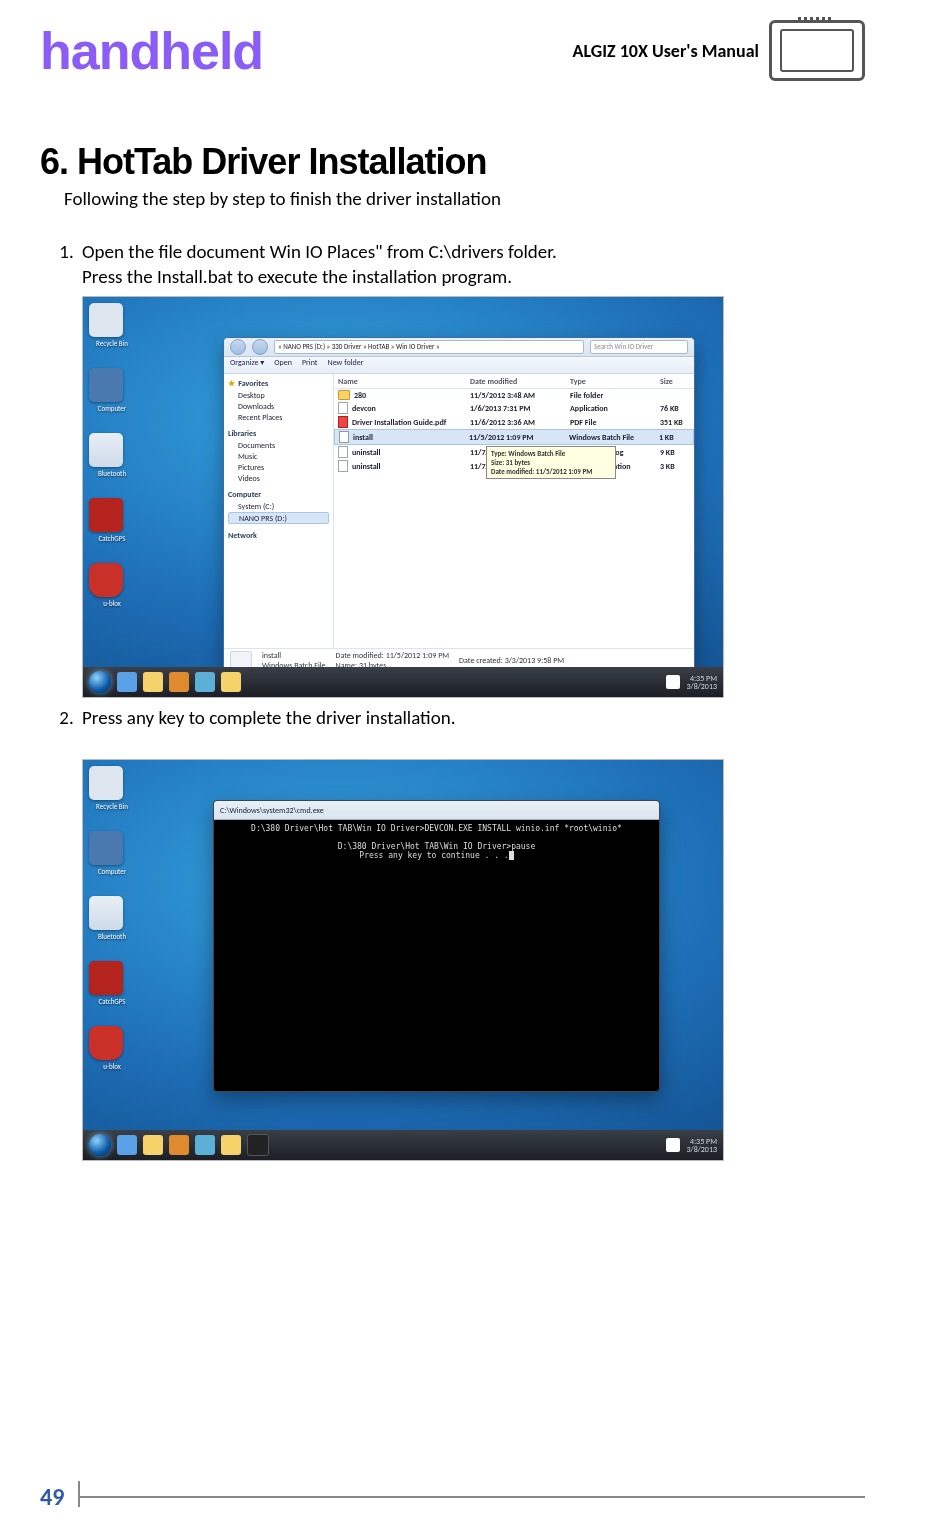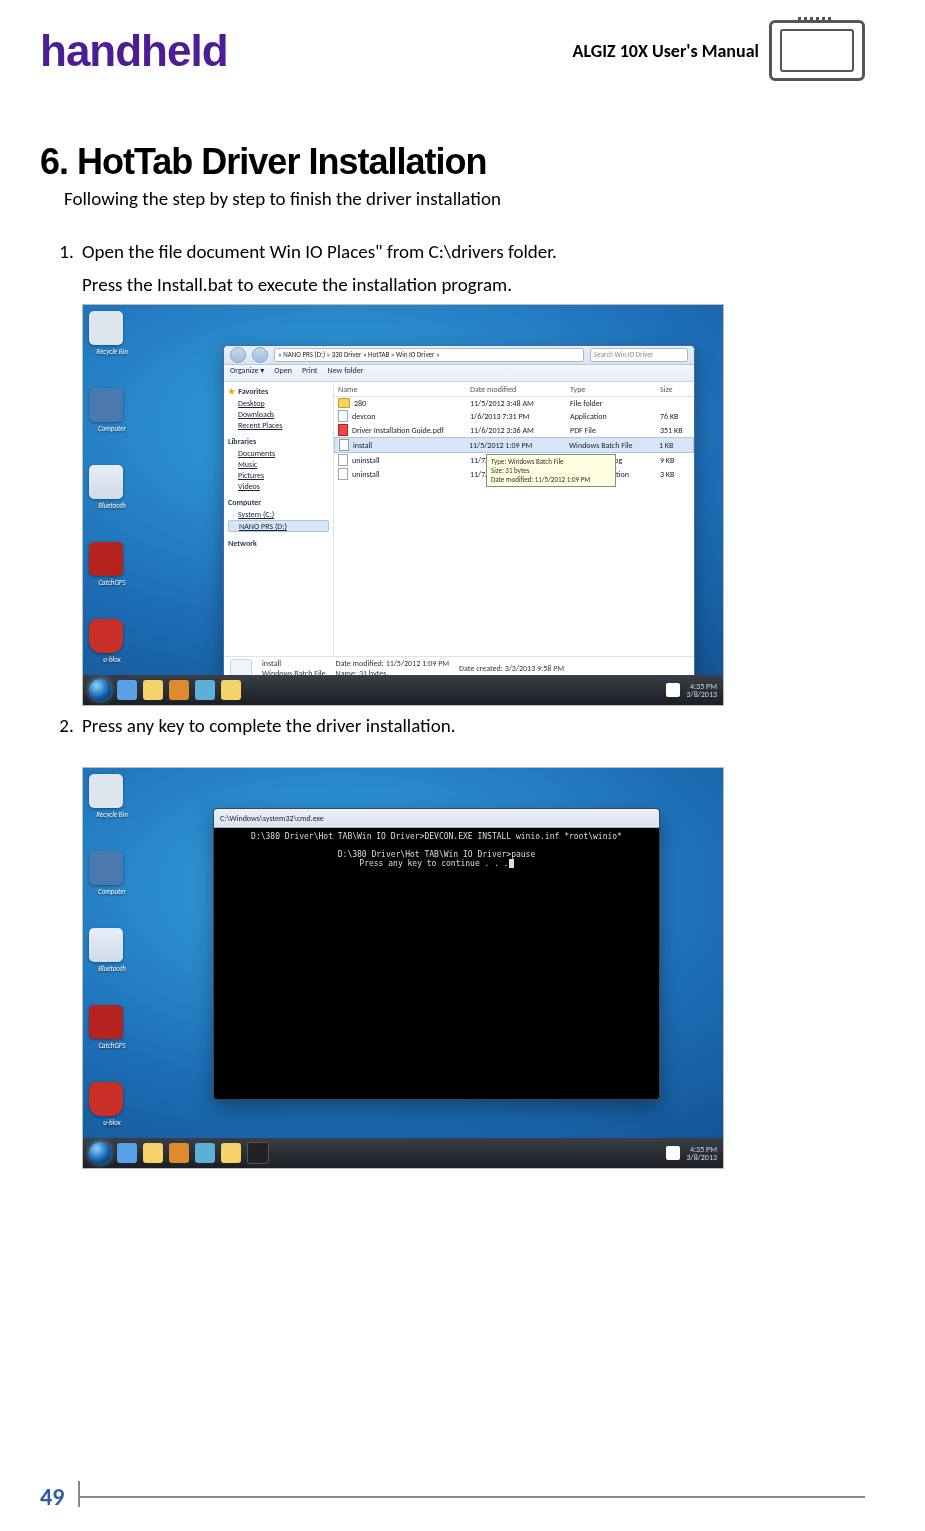--- a/index.html
+++ b/index.html
@@ -18,23 +18,23 @@
     position: relative;
   }
   .header-row {
     display: flex;
     justify-content: space-between;
     align-items: center;
     margin-bottom: 60px;
   }
   .brand {
     font-family: Arial, sans-serif;
-    font-size: 44px;
+    font-size: 52px;
     font-weight: 900;
-    color: #4c1d95;
+    color: #8b5cf6;
     letter-spacing: -1px;
   }
   .header-right {
     display: flex;
     align-items: center;
     gap: 10px;
   }
   .manual-title {
     font-size: 18px;
     font-weight: bold;
@@ -82,21 +82,21 @@
   }
   .step-list > li {
     padding-left: 4px;
     margin-bottom: 8px;
   }
   .step-block {
     margin-bottom: 40px;
   }
   .step-sub {
     display: block;
-    margin-top: 10px;
+    margin-top: 2px;
   }
   .screenshot-frame {
     margin-top: 8px;
     border: 1px solid #bbb;
     width: 640px;
   }
   .desktop {
     height: 400px;
     background: radial-gradient(ellipse 130% 110% at 40% 30%, #35a4e0 0%, #1e6fb8 45%, #0b3c74 100%);
     position: relative;
@@ -108,22 +108,21 @@
     border-radius: 50%;
     background: radial-gradient(circle, rgba(255,255,255,0.6) 0%, rgba(255,255,255,0) 70%);
     left: 240px; top: 40px;
   }
   .desktop-icons {
     position: absolute;
     left: 6px; top: 6px;
     width: 46px;
     display: flex;
     flex-direction: column;
-    gap: 32px;
-    font-style: italic;
+    gap: 20px;
   }
   .dicon {
     width: 34px; height: 34px;
     border-radius: 5px;
     box-shadow: 0 1px 3px rgba(0,0,0,.4);
   }
   .dicon.bin { background: #dde6ef; }
   .dicon.pc { background: #4a79b0; }
   .dicon.bt { background: linear-gradient(#e8eef5,#cfdbea); }
   .dicon.red { background: #b5231f; }
@@ -159,21 +158,21 @@
   .address { flex: 1; height: 12px; background: #fff; border: 1px solid #a7b9cf; border-radius: 2px; padding: 0 3px; overflow: hidden; white-space: nowrap; font-size: 7px; line-height: 12px; color:#223; }
   .searchbox { width: 90px; height: 12px; background: #fff; border: 1px solid #a7b9cf; border-radius: 2px; font-size: 7px; line-height: 12px; color:#889; padding: 0 3px; }
   .toolbar {
     height: 16px; background: linear-gradient(#f4f8fc,#e6eef7);
     border-bottom: 1px solid #cbd7e5; font-size: 8px; color:#225; display:flex; gap:10px; padding:0 6px;
   }
   .explorer-body { display:flex; height: calc(100% - 18px - 16px - 22px); }
   .navpane { width: 110px; border-right:1px solid #dbe3ec; font-size:8px; color:#223; padding:4px 4px; box-sizing:border-box; }
   .navpane .grp { margin-bottom:6px; }
   .navpane .hd { font-weight:bold; color:#2a3c58; margin-bottom:2px; display:flex; align-items:center; gap:3px; }
-  .navpane .it { padding-left:10px; margin:1px 0;text-decoration:underline; }
+  .navpane .it { padding-left:10px; margin:1px 0; }
   .navpane .it.sel { background:#d6e6f6; border:1px solid #a9c6e5; border-radius:2px; }
   .star { color:#e2a500; }
   .filepane { flex:1; font-size:8px; }
   .filepane .cols { display:flex; border-bottom:1px solid #dbe3ec; color:#556; padding:2px 4px; gap:20px; }
   .filepane .cols span:first-child { flex:1; }
   .filepane .row { display:flex; padding:1px 4px; gap:20px; color:#223; align-items:center; }
   .filepane .row .nm { flex:1; display:flex; gap:4px; align-items:center; }
   .filepane .row.sel { background:#d6e6f6; border:1px solid #a9c6e5; }
   .ico-f { width:10px; height:8px; background:#f9d36a; border:1px solid #c79a28; border-radius:1px; }
   .ico-d { width:8px; height:10px; background:#fff; border:1px solid #9aa; }
@@ -308,21 +307,21 @@
                 </div>
                 <div class="grp">
                   <div class="hd">Computer</div>
                   <div class="it">System (C:)</div>
                   <div class="it sel">NANO PRS (D:)</div>
                 </div>
                 <div class="grp">
                   <div class="hd">Network</div>
                 </div>
               </div>
-              <div class="filepane" style="position:relative;">
+              <div class="filepane" style="position:relative;font-weight:bold;">
                 <div class="cols">
                   <span>Name</span>
                   <span style="width:80px">Date modified</span>
                   <span style="width:70px">Type</span>
                   <span style="width:30px">Size</span>
                 </div>
                 <div class="row">
                     <span class="nm">
                       <span class="ico-f"></span>
                       <span>280</span>

